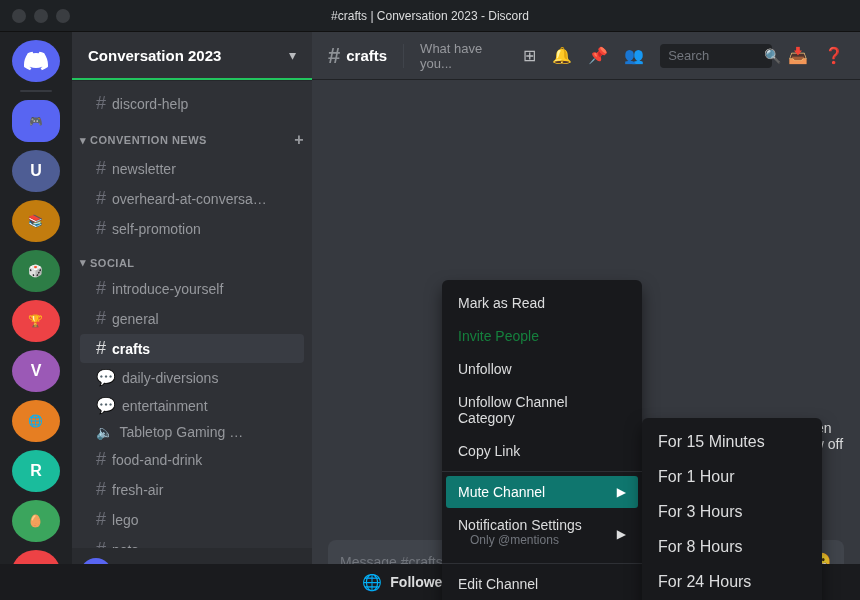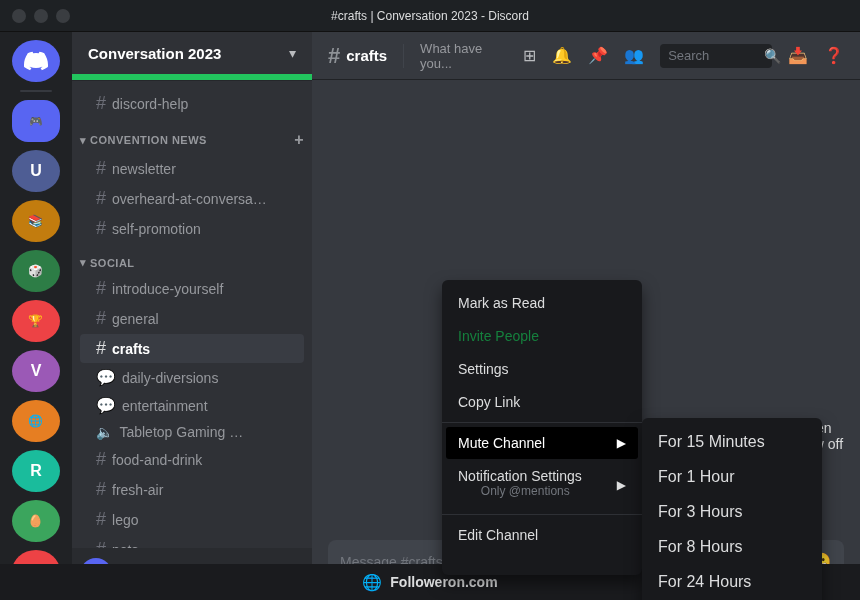--- a/index.html
+++ b/index.html
@@ -87,21 +87,21 @@
       display: flex;
       flex-direction: column;
       overflow: hidden;
     }
     .channel-sidebar-header {
       height: 48px;
       display: flex;
       align-items: center;
       justify-content: space-between;
       padding: 0 16px;
-      border-bottom: 6px solid #22c55e;
+      border-bottom: 2px solid #22c55e;
       box-shadow: 0 1px 0 rgba(0,0,0,0.2);
     }
     .server-name {
       color: #fff;
       font-weight: 600;
       font-size: 15px;
     }
     .chevron-icon {
       color: #b9bbbe;
       font-size: 14px;
@@ -304,23 +304,22 @@
     .context-item {
       padding: 8px 12px;
       color: #dcddde;
       font-size: 14px;
       cursor: pointer;
       display: flex;
       align-items: center;
       justify-content: space-between;
       border-radius: 3px;
       margin: 1px 4px;
-      text-align: right;
-    }
-    .context-item.active { background: #000000; color: #fff; }
+    }
+    .context-item.active { background: #0f766e; color: #fff; }
     .context-item.blue { color: #15803d; }
     .context-item .arrow { font-size: 12px; }
     .context-divider {
       height: 1px;
       background: #2e3035;
       margin: 4px 0;
     }
 
     
     .sub-context-menu {
@@ -553,21 +552,24 @@
       </div>
 
       <div class="context-menu">
         <div class="context-item">
           <span>Mark as Read</span>
         </div>
         <div class="context-item blue">
           <span>Invite People</span>
         </div>
         <div class="context-item">
-          <span>Settings</span>
+          <span>Unfollow</span>
+        </div>
+        <div class="context-item">
+          <span>Unfollow Channel Category</span>
         </div>
         <div class="context-item">
           <span>Copy Link</span>
         </div>
         <div class="context-divider"></div>
         <div class="context-item active">
           <span>Mute Channel</span>
           <span class="arrow">▶</span>
         </div>
         <div class="context-item">

